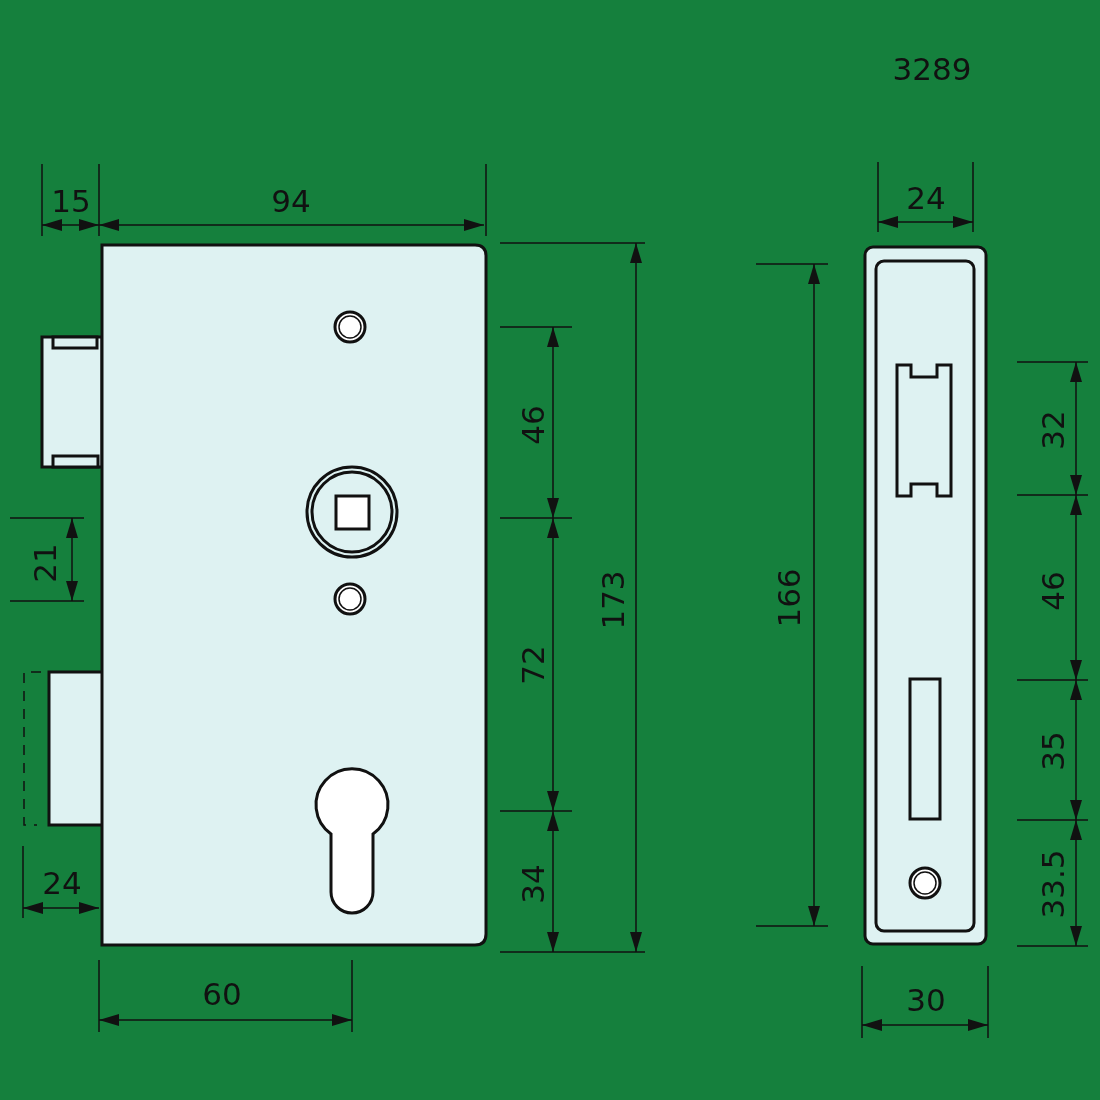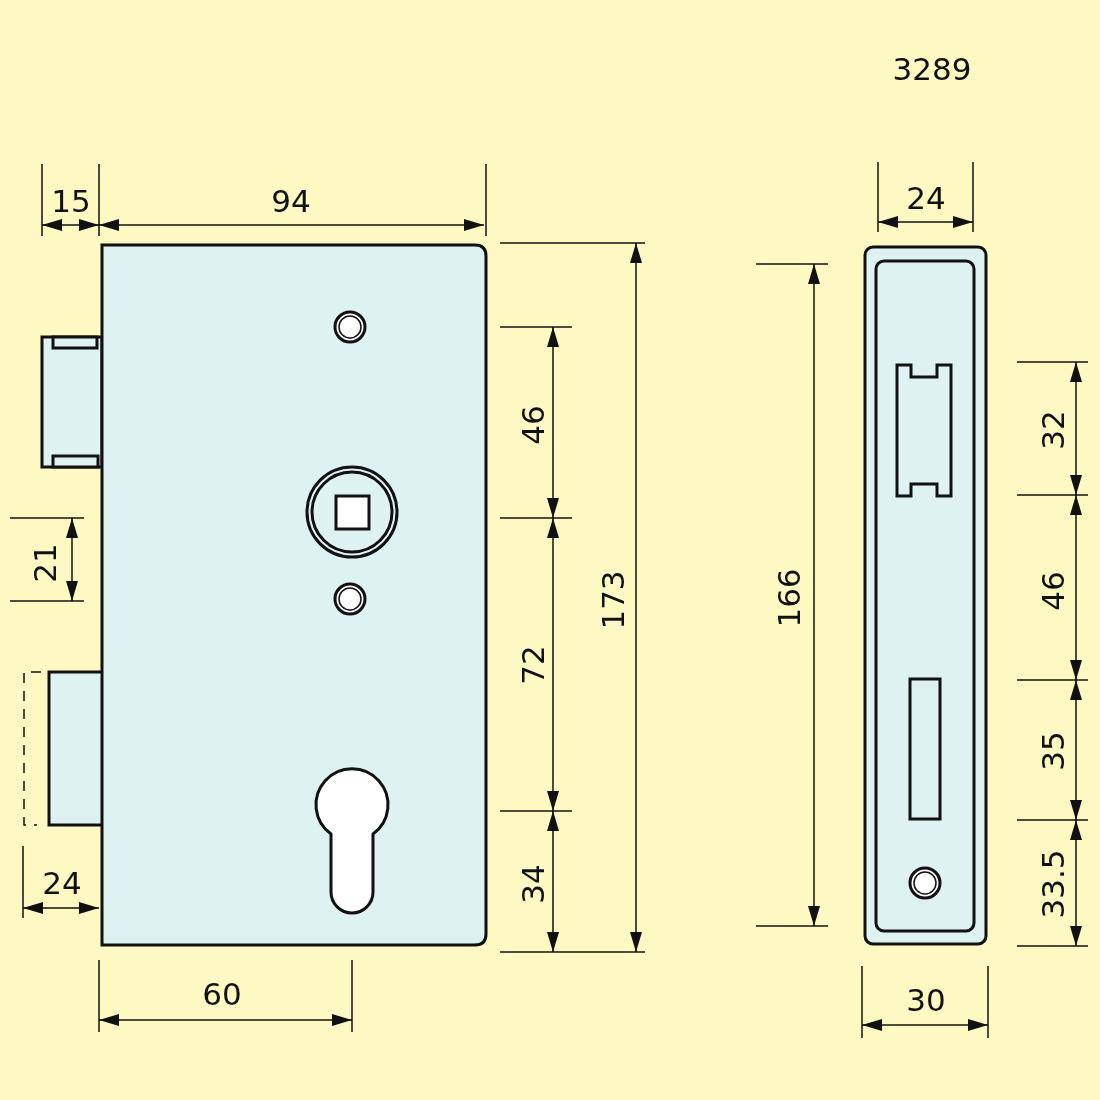--- a/index.html
+++ b/index.html
@@ -1,16 +1,16 @@
 <!DOCTYPE html>
 <html><head>
 <meta charset="utf-8">
 <style>
   html, body { margin: 0; padding: 0; background: #ffffff; }
-  #canvas { position: relative; width: 1100px; height: 1100px; overflow: hidden; background: #fef9c3; }
+  #canvas { position: relative; width: 1100px; height: 1100px; overflow: hidden; background: #15803d; }
   svg { position: absolute; left: 0; top: 0; }
   .body { fill: #def2f2; stroke: #111; stroke-width: 3; }
   .part { fill: #def2f2; stroke: #111; stroke-width: 3; }
   .hole { fill: #ffffff; stroke: #111; stroke-width: 3; }
   .thin { fill: none; stroke: #111; stroke-width: 1.5; }
   .dash { fill: none; stroke: #111; stroke-width: 1.5; stroke-dasharray: 10 8; }
   .arrow { fill: #111; }
   .lbl { font-family: "DejaVu Sans", sans-serif; font-size: 31px; fill: #111; }
 </style>
 </head>

